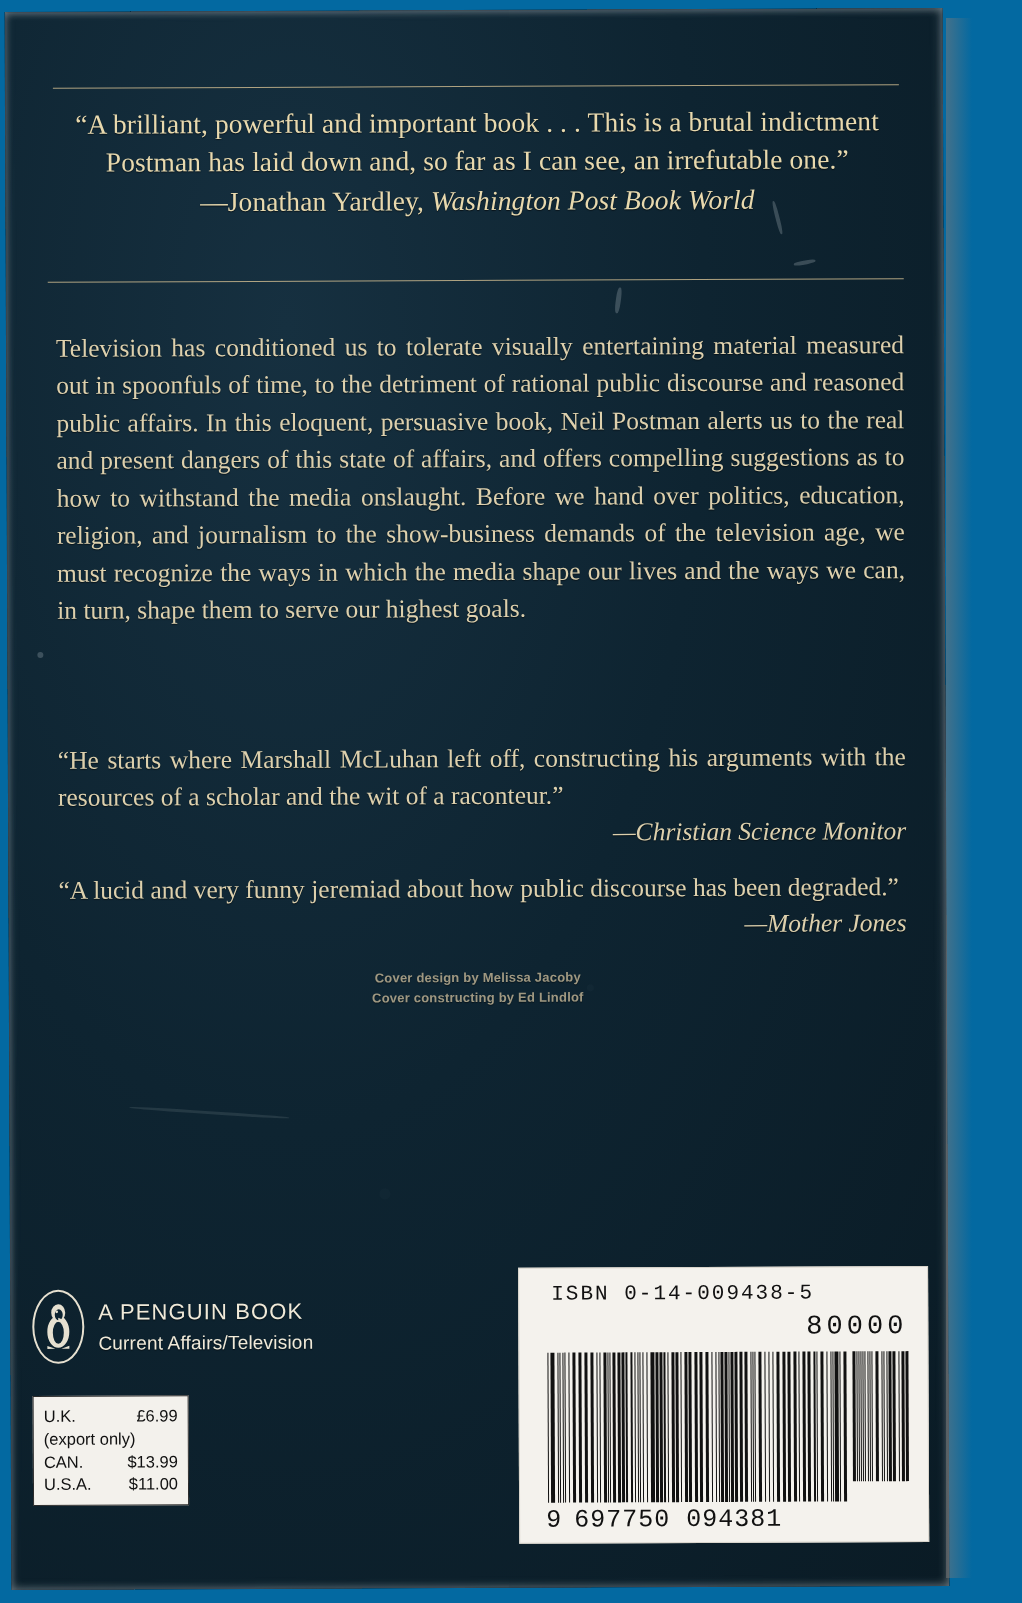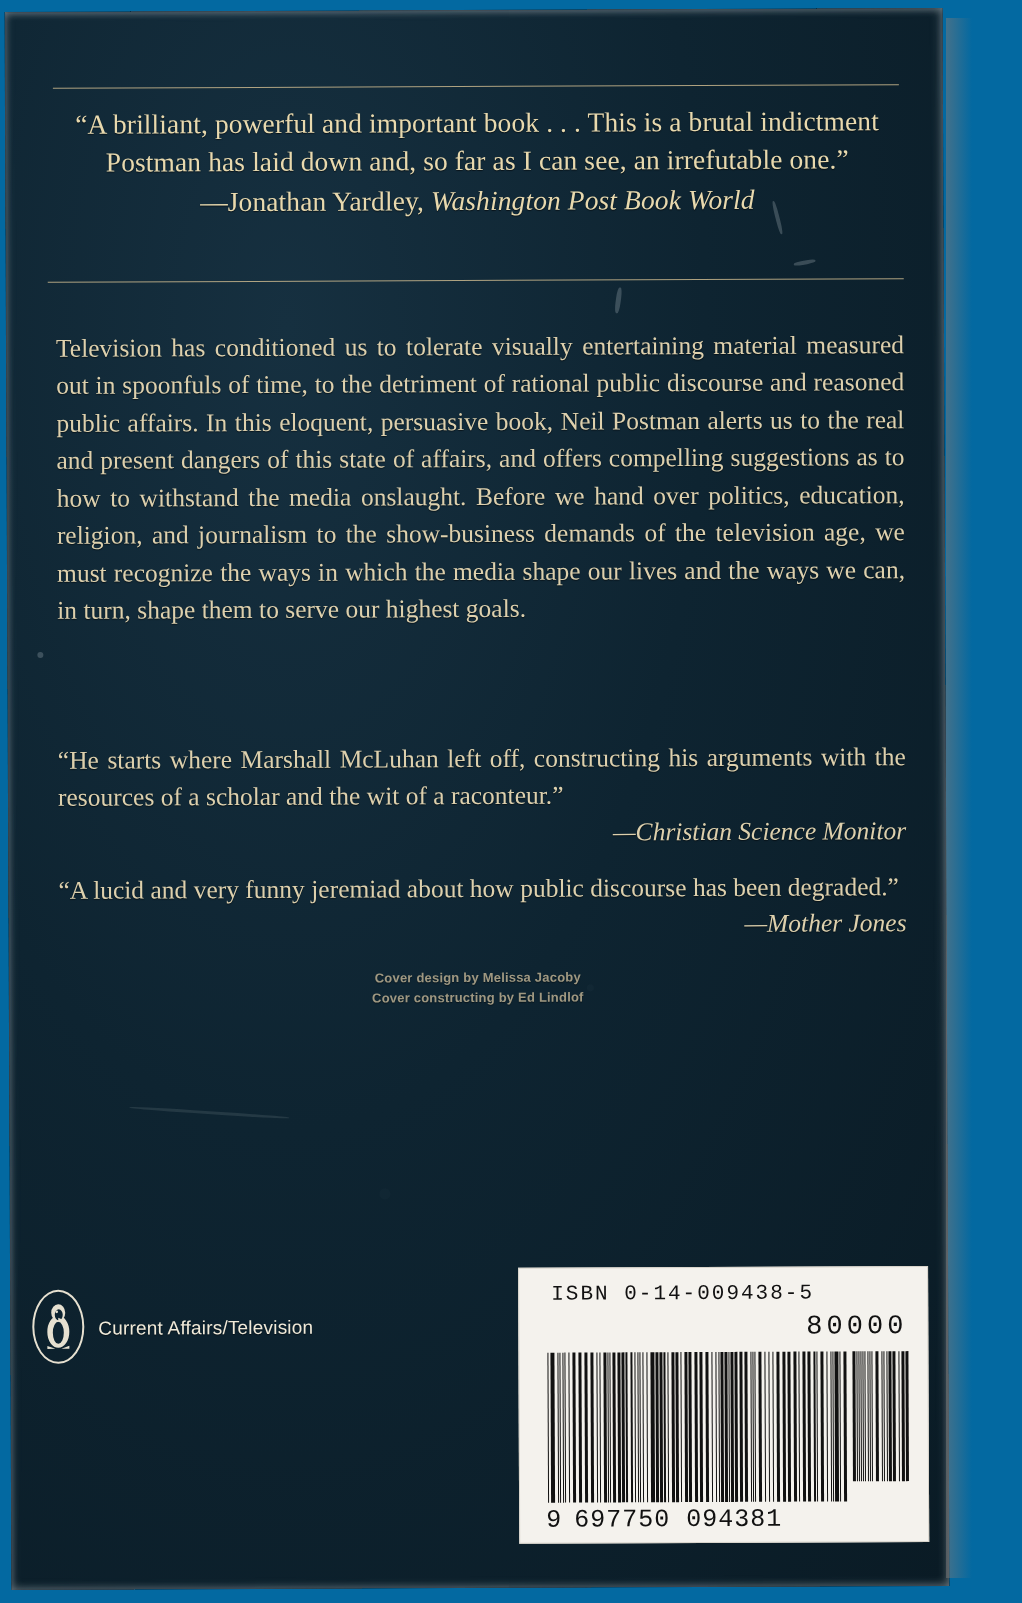--- a/index.html
+++ b/index.html
@@ -317,24 +317,40 @@
           <ellipse cx="15" cy="11" rx="7" ry="8.5" fill="#e6e0d0"></ellipse>
           <ellipse cx="15" cy="31" rx="5.5" ry="11" fill="#0e2431"></ellipse>
           <ellipse cx="15.5" cy="13" rx="4" ry="5.5" fill="#0e2431"></ellipse>
           <circle cx="13.5" cy="10" r="1.3" fill="#e6e0d0"></circle>
           <path d="M15 16 L22 19 L15 20 Z" fill="#e6e0d0"></path>
           <path d="M4 44 L12 47 L4 47 Z" fill="#e6e0d0"></path>
           <path d="M26 44 L18 47 L26 47 Z" fill="#e6e0d0"></path>
         </svg>
       </div>
       <div id="imprint-text">
+        <span class="line1">A PENGUIN BOOK</span>
         <span class="line2">Current Affairs/Television</span>
       </div>
     </div>
 
+    <div id="price-box">
+      <div class="row">
+        <span>U.K.</span>
+        <span>£6.99</span>
+      </div>
+      <span class="note">(export only)</span>
+      <div class="row">
+        <span>CAN.</span>
+        <span>$13.99</span>
+      </div>
+      <div class="row">
+        <span>U.S.A.</span>
+        <span>$11.00</span>
+      </div>
+    </div>
 
     <div id="barcode-box">
       <div id="isbn-line">ISBN 0-14-009438-5</div>
       <div id="addon-digits">80000</div>
       <div class="bars" id="bars-main">
           <span style="width:1px;height:100%"></span>
           <span style="width:2px;background:transparent;height:100%"></span>
           <span style="width:4px;height:100%"></span>
           <span style="width:3px;background:transparent;height:100%"></span>
           <span style="width:1px;height:100%"></span>

